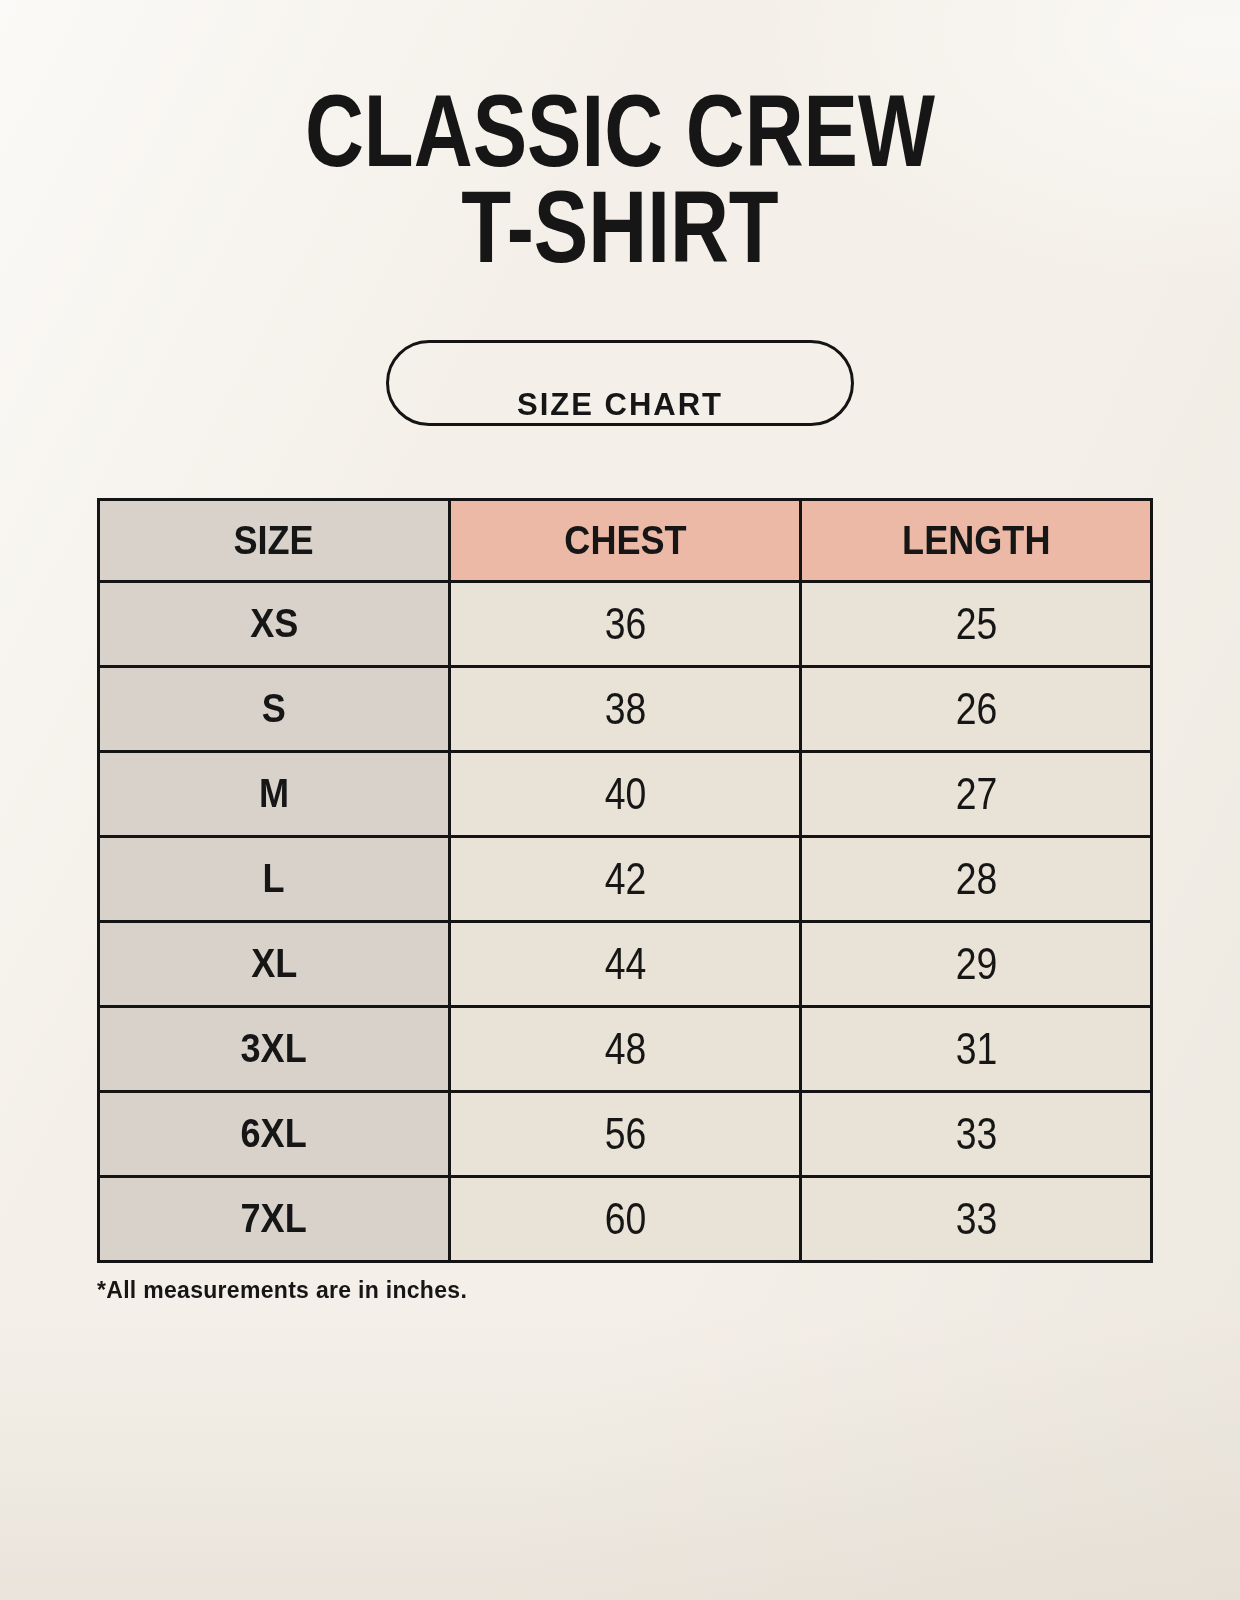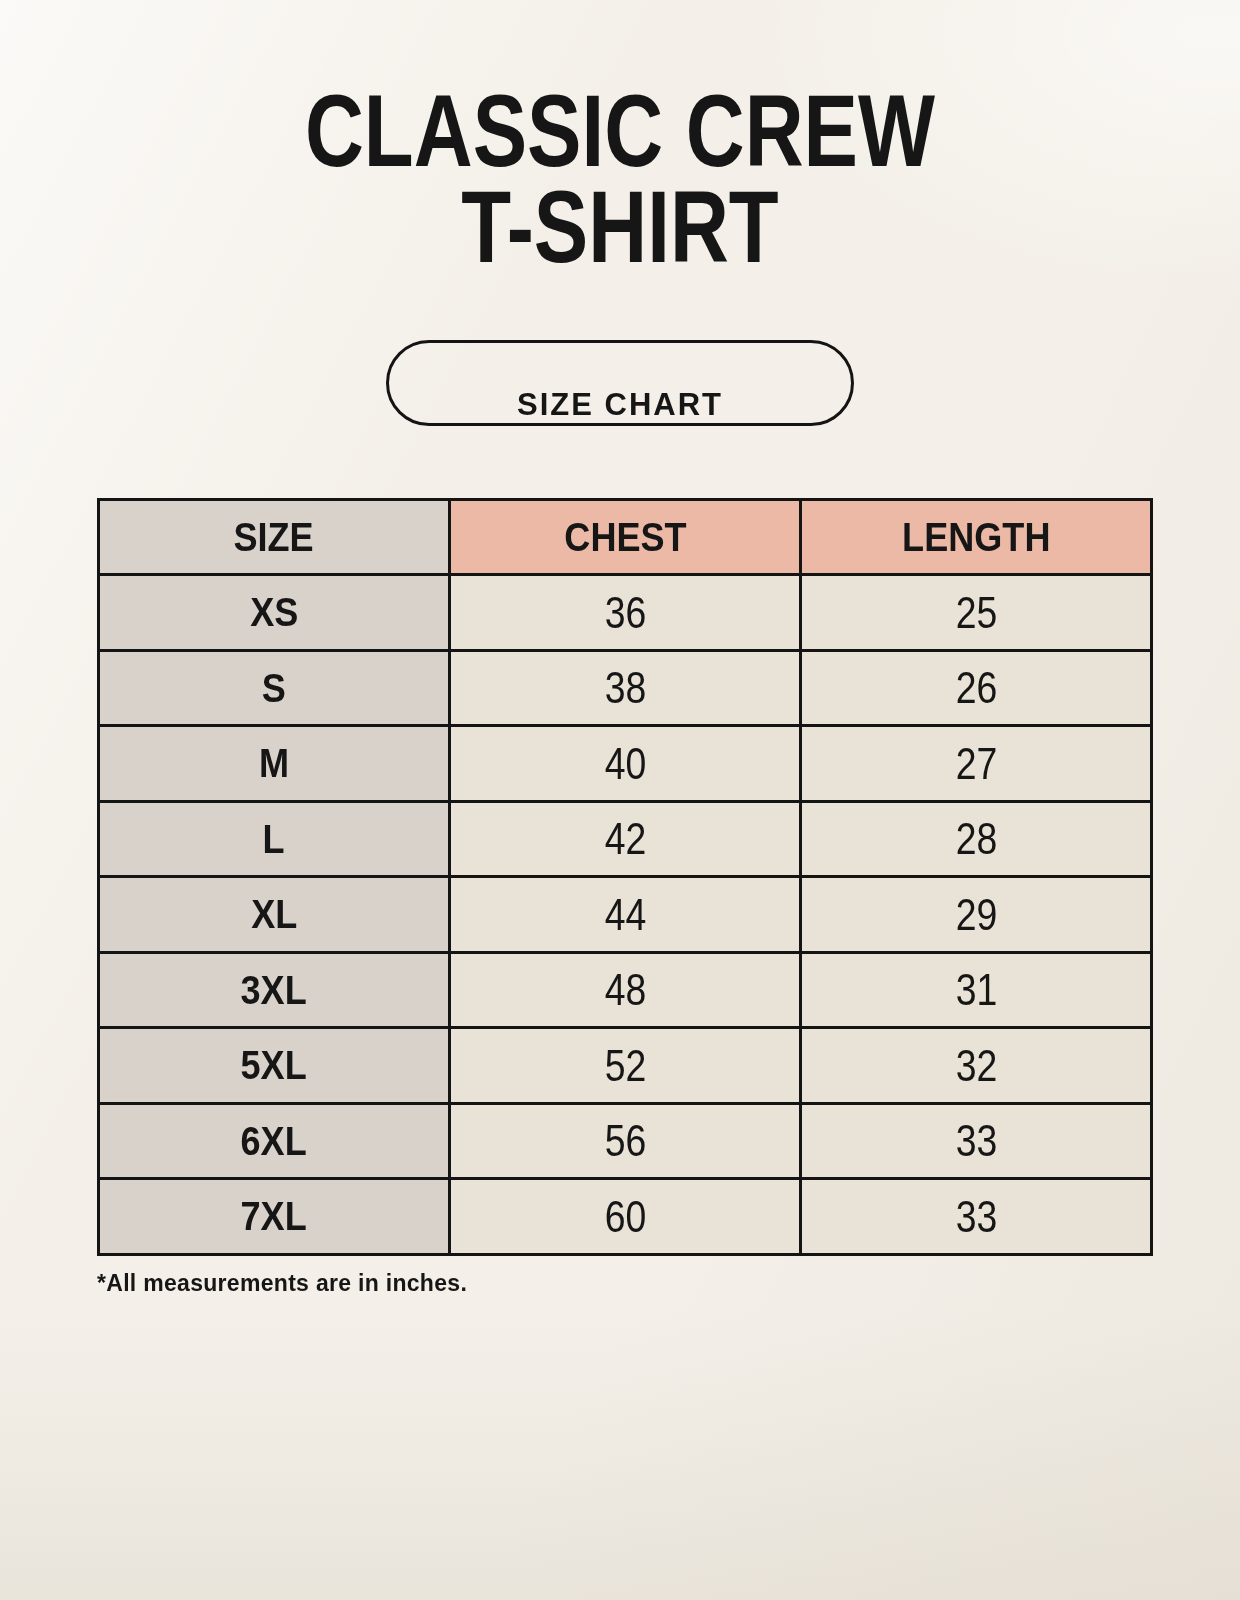--- a/index.html
+++ b/index.html
@@ -58,21 +58,21 @@
     width:1056px;
     margin:72px 0 0 97px;
     border-collapse:collapse;
     table-layout:fixed;
   }
   .size-table th,.size-table td{
     border:3px solid var(--border);
     height:75.5px;
     text-align:center;
     vertical-align:middle;
-    padding:10px;
+    padding:16px;
   }
   .size-table th{
     background:var(--accent);
     font-size:41px;
     font-weight:700;
   }
   .size-table th:first-child{
     background:var(--col1);
   }
   .size-table td{
@@ -139,25 +139,20 @@
       <td><span class="cond">XL</span></td>
       <td><span class="condn">44</span></td>
       <td><span class="condn">29</span></td>
     </tr>
     <tr>
       <td><span class="cond">3XL</span></td>
       <td><span class="condn">48</span></td>
       <td><span class="condn">31</span></td>
     </tr>
     <tr>
-      <td><span class="cond">5XL</span></td>
-      <td><span class="condn">52</span></td>
-      <td><span class="condn">32</span></td>
-    </tr>
-    <tr>
       <td><span class="cond">6XL</span></td>
       <td><span class="condn">56</span></td>
       <td><span class="condn">33</span></td>
     </tr>
     <tr>
       <td><span class="cond">7XL</span></td>
       <td><span class="condn">60</span></td>
       <td><span class="condn">33</span></td>
     </tr>
   </tbody>

